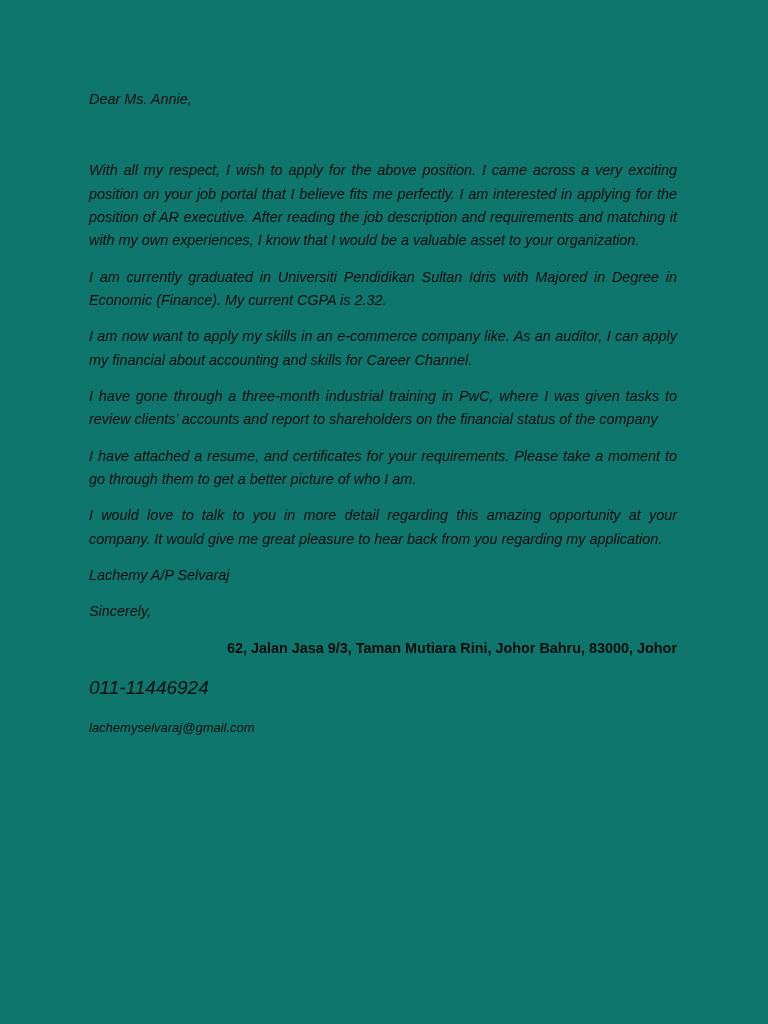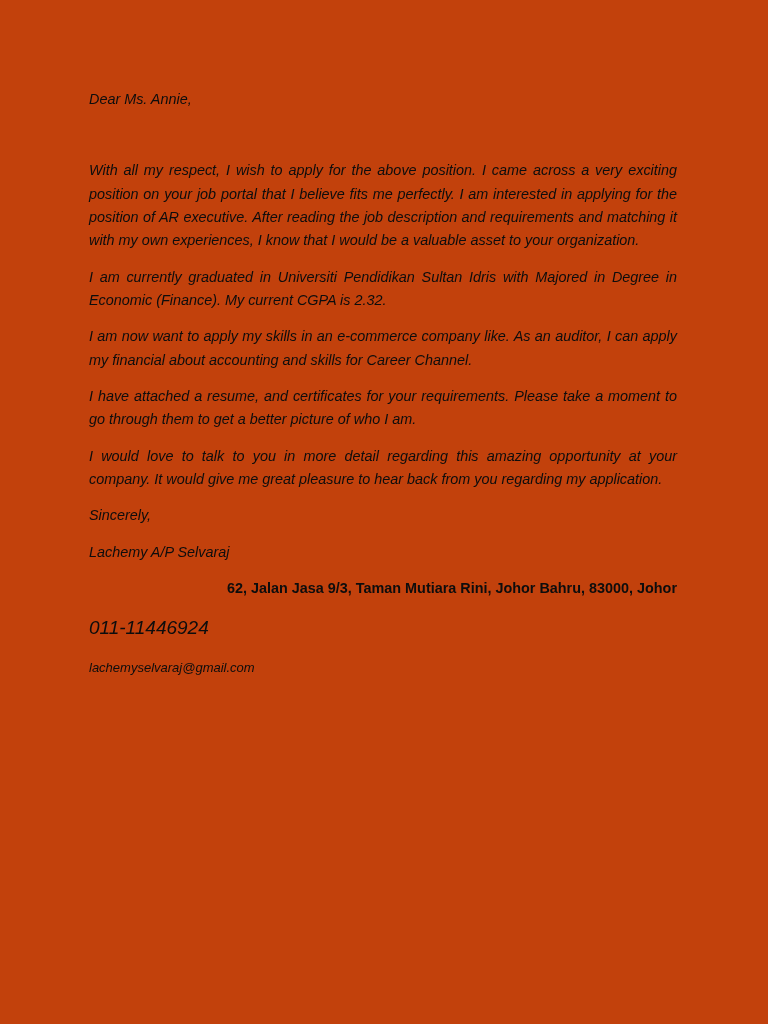--- a/index.html
+++ b/index.html
@@ -9,21 +9,21 @@
   body {
     width: 768px;
     height: 1024px;
     background: #ffffff;
     font-family: "Liberation Serif", serif;
   }
   .page {
     position: relative;
     width: 768px;
     height: 1024px;
-    background: #c2410c;
+    background: #0f766e;
     box-sizing: border-box;
   }
   .letter-body {
     position: absolute;
     left: 89px;
     top: 88px;
     width: 588px;
   }
   .para {
     font-family: "Liberation Sans", sans-serif;
@@ -85,28 +85,29 @@
   <div class="letter-body">
 
     <p class="para salutation no-justify">Dear Ms. Annie,</p>
 
     <p class="para">With all my respect, I wish to apply for the above position. I came across a very exciting position on your job portal that I believe fits me perfectly. I am interested in applying for the position of AR executive. After reading the job description and requirements and matching it with my own experiences, I know that I would be a valuable asset to your organization.</p>
 
     <p class="para">I am currently graduated in Universiti Pendidikan Sultan Idris with Majored in Degree in Economic (Finance). My current CGPA is 2.32.</p>
 
     <p class="para">I am now want to apply my skills in an e-commerce company like. As an auditor, I can apply my financial about accounting and skills for Career Channel.</p>
 
+    <p class="para">I have gone through a three-month industrial training in PwC, where I was given tasks to review clients’ accounts and report to shareholders on the financial status of the company</p>
 
     <p class="para">I have attached a resume, and certificates for your requirements. Please take a moment to go through them to get a better picture of who I am.</p>
 
     <p class="para">I would love to talk to you in more detail regarding this amazing opportunity at your company. It would give me great pleasure to hear back from you regarding my application.</p>
 
+    <p class="sign-line">Lachemy A/P Selvaraj</p>
+
     <p class="sign-line">Sincerely,</p>
-
-    <p class="sign-line">Lachemy A/P Selvaraj</p>
 
     <p class="addr-line">62, Jalan Jasa 9/3, Taman Mutiara Rini, Johor Bahru, 83000, Johor</p>
 
     <p class="phone-line">011-11446924</p>
 
     <p class="email-line">lachemyselvaraj@gmail.com</p>
 
   </div>
 </div>
 

